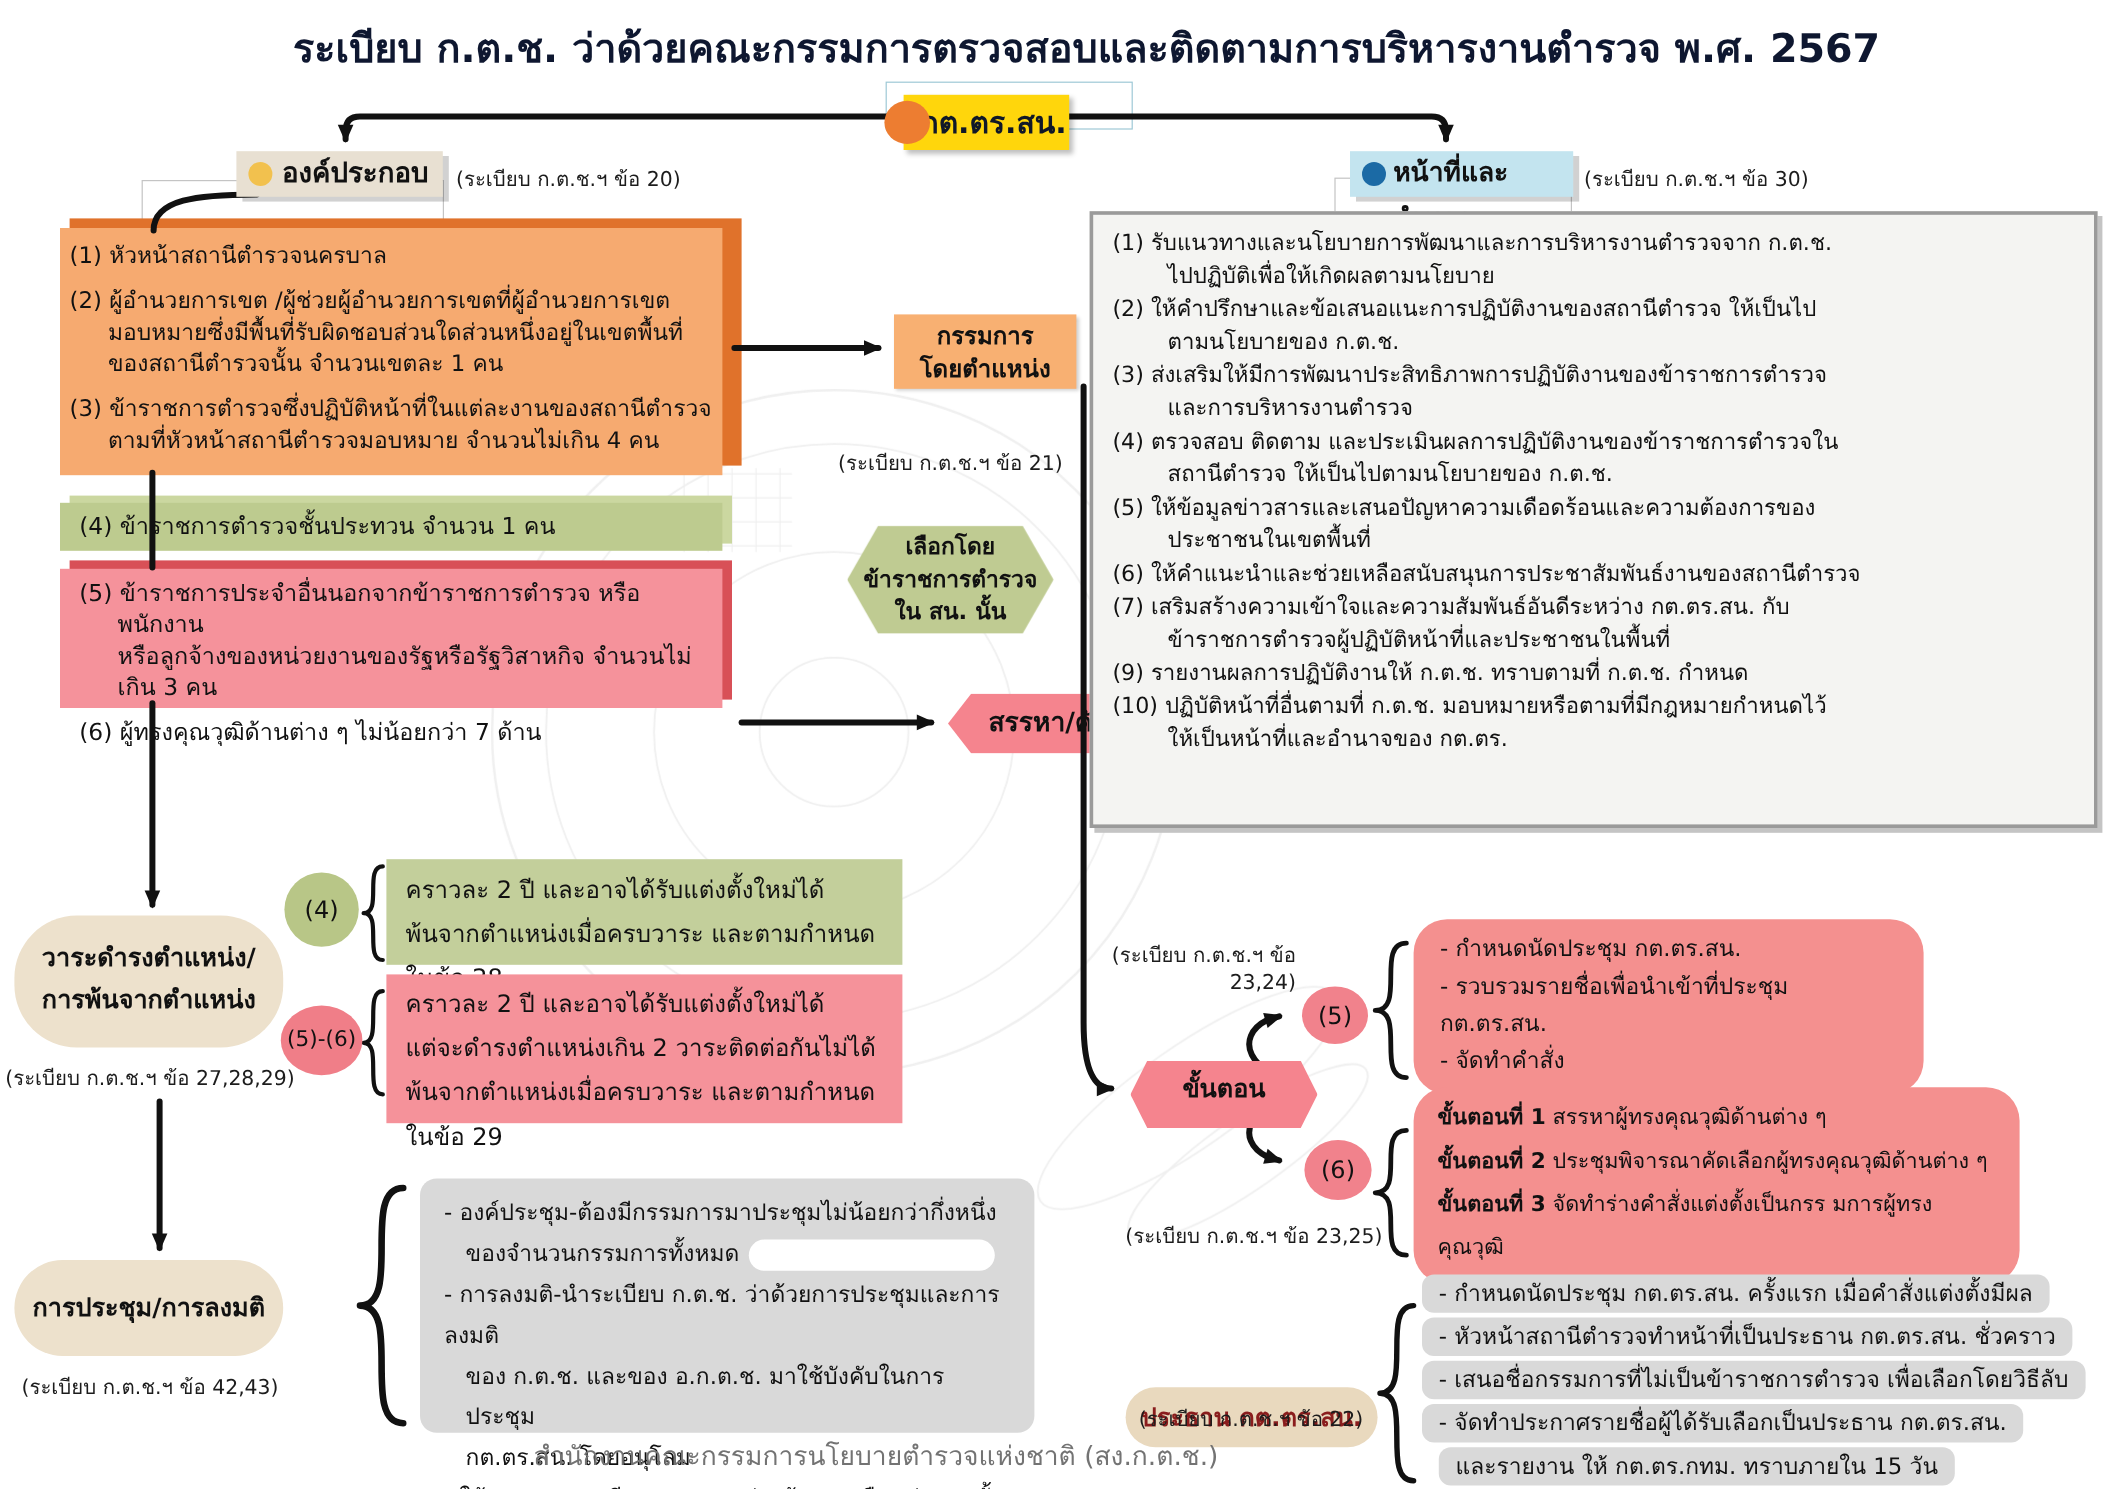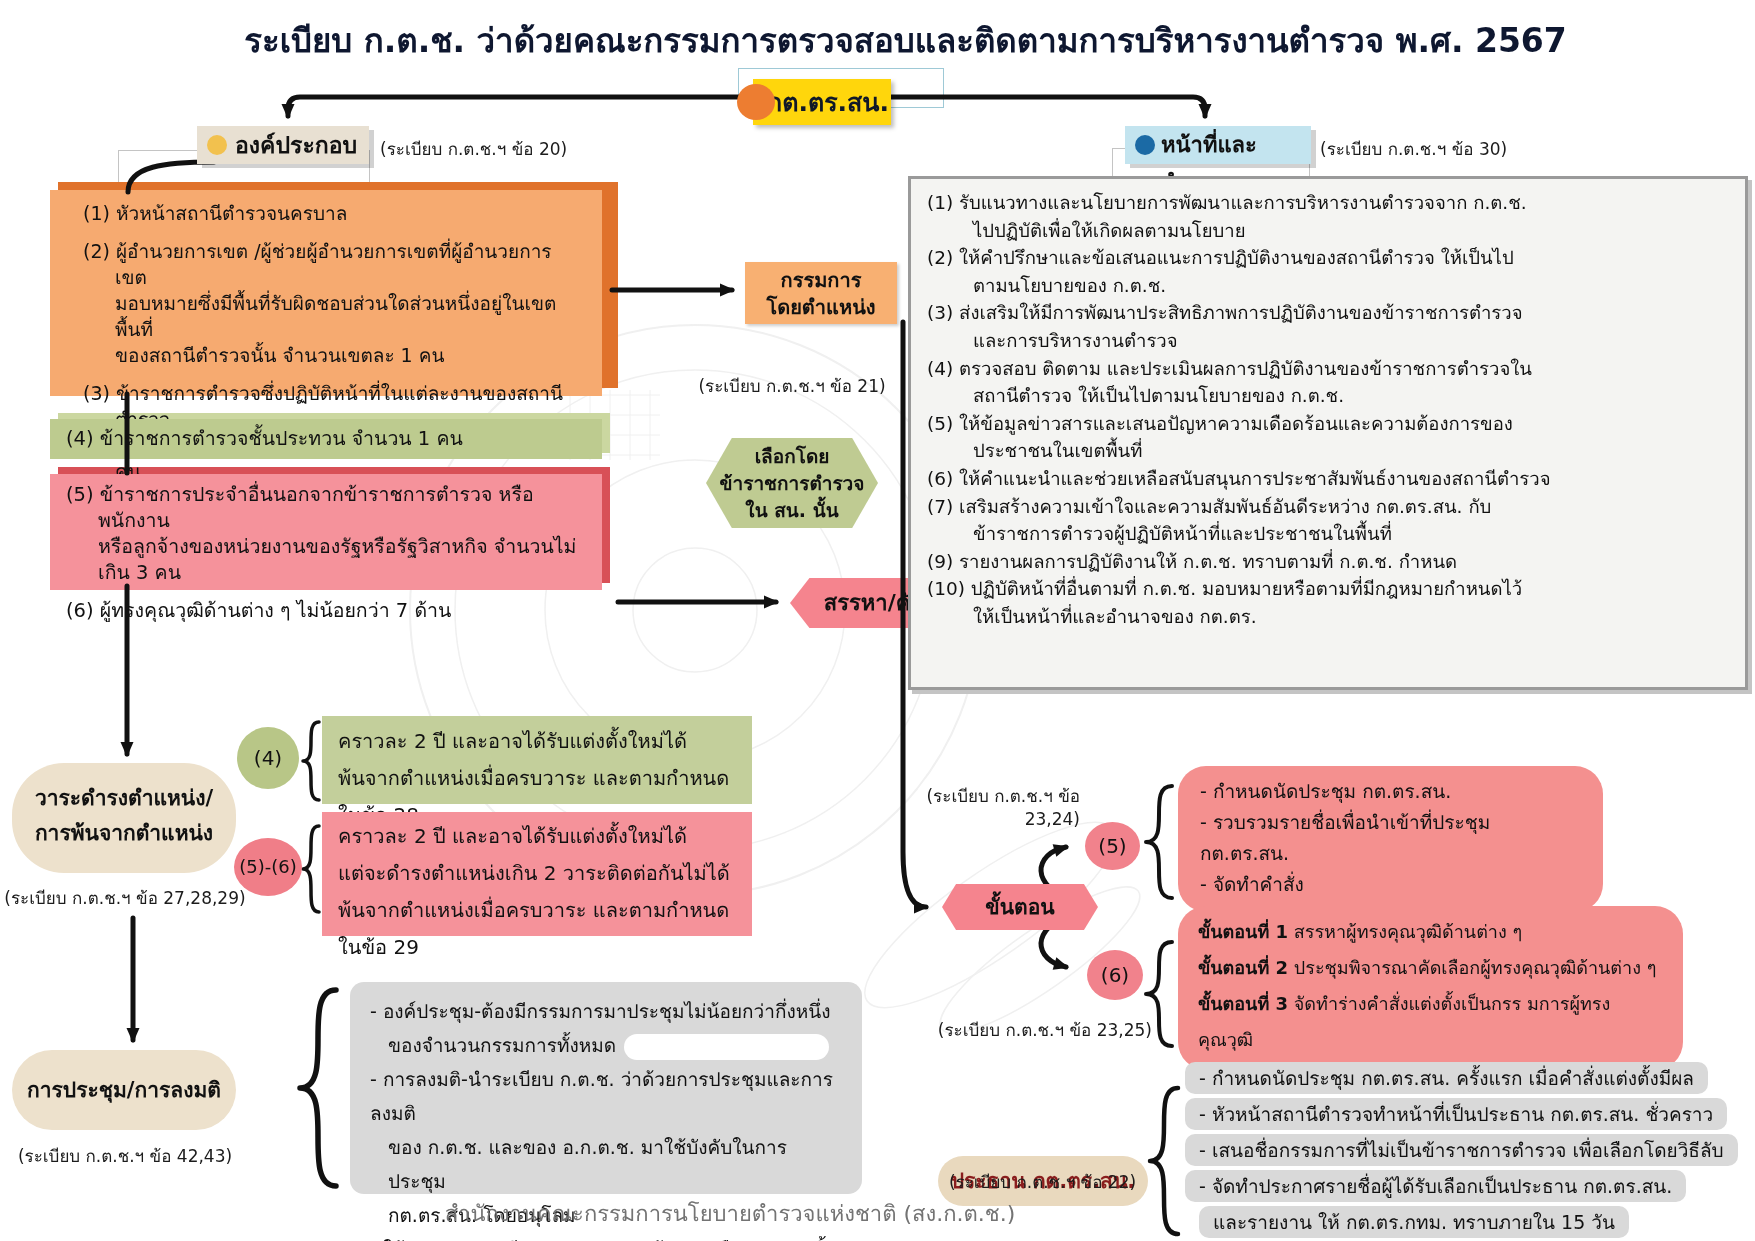--- a/index.html
+++ b/index.html
@@ -16,21 +16,21 @@
                box-shadow:3px 3px 4px rgba(0,0,0,.25);color:#101828;}
   #center-dot{left:737px;top:84px;width:38px;height:36px;border-radius:50%;background:#ED7D31;z-index:7;}
   
   .offset-white{background:#fff;border:1px solid #c4c4c4;z-index:1;}
   .label-box{z-index:6;font-weight:bold;box-shadow:5px 4px 0 rgba(0,0,0,.18);}
   .label-dot{position:absolute;left:10px;top:9px;width:20px;height:20px;border-radius:50%;}
   .ref{font-size:17px;color:#1c1c1c;z-index:6;}
   
   .shadowbox{z-index:2;}
   .num{padding-left:32px;text-indent:-32px;white-space:pre-line;}
-  #comp-box{left:50px;top:190px;width:552px;height:206px;background:#F6AA70;padding:10px 33px;
+  #comp-box{left:50px;top:190px;width:552px;height:206px;background:#F6AA70;padding:10px 8px;
             font-size:19px;line-height:26px;box-sizing:border-box;z-index:3;}
   #comp-box .num{margin-bottom:12px;}
   #g4-box{left:50px;top:419px;width:552px;height:40px;background:#BDCB8F;font-size:19.5px;line-height:40px;
           padding-left:16px;box-sizing:border-box;z-index:3;}
   #p56-box{left:50px;top:474px;width:552px;height:116px;background:#F5929B;padding:8px 16px;
            font-size:19.5px;line-height:26px;box-sizing:border-box;z-index:3;}
   #p56-box .num{margin-bottom:12px;}
   
   #duties-box{left:908px;top:176px;width:840px;height:514px;background:#F4F4F2;border:3px solid #9a9a9a;
               box-shadow:4px 4px 0 #c4c4c4;padding:10px 16px;box-sizing:border-box;
@@ -38,21 +38,21 @@
   .duty{padding-left:46px;text-indent:-46px;white-space:pre-line;}
   
   #by-position{left:745px;top:262px;width:152px;height:62px;background:#F8B072;z-index:6;
                font-weight:bold;font-size:20px;line-height:27px;text-align:center;padding-top:5px;
                box-sizing:border-box;box-shadow:2px 2px 3px rgba(0,0,0,.2);}
   .hex{clip-path:polygon(15% 0,85% 0,100% 50%,85% 100%,15% 100%,0 50%);text-align:center;font-weight:bold;}
   #elected{left:706px;top:438px;width:172px;height:90px;background:#BFCB92;font-size:19px;line-height:27px;
            padding-top:5px;box-sizing:border-box;z-index:4;}
   .banner{clip-path:polygon(9% 0,91% 0,100% 50%,91% 100%,9% 100%,0 50%);text-align:center;font-weight:bold;}
   #recruit{left:790px;top:578px;width:216px;height:50px;background:#F5848E;font-size:22px;line-height:50px;z-index:4;}
-  #steps{left:942px;top:884px;width:156px;height:46px;background:#F5848E;font-size:21px;line-height:46px;z-index:6;}
+  #steps{left:942px;top:884px;width:156px;height:56px;background:#F5848E;font-size:21px;line-height:46px;z-index:6;}
   .node-circle{border-radius:50%;text-align:center;z-index:6;font-size:20px;}
   
   #tenure-head{left:12px;top:763px;width:224px;height:110px;background:#EDE1CC;border-radius:52px;
                font-weight:bold;font-size:21px;line-height:35px;text-align:center;padding-top:18px;
                box-sizing:border-box;z-index:6;}
   #tenure-g{left:322px;top:716px;width:430px;height:88px;background:#C3CF9B;padding:7px 16px;
             box-sizing:border-box;font-size:20px;line-height:37px;z-index:6;}
   #tenure-p{left:322px;top:812px;width:430px;height:124px;background:#F5929A;padding:6px 16px;
             box-sizing:border-box;font-size:20px;line-height:37px;z-index:6;}
   

